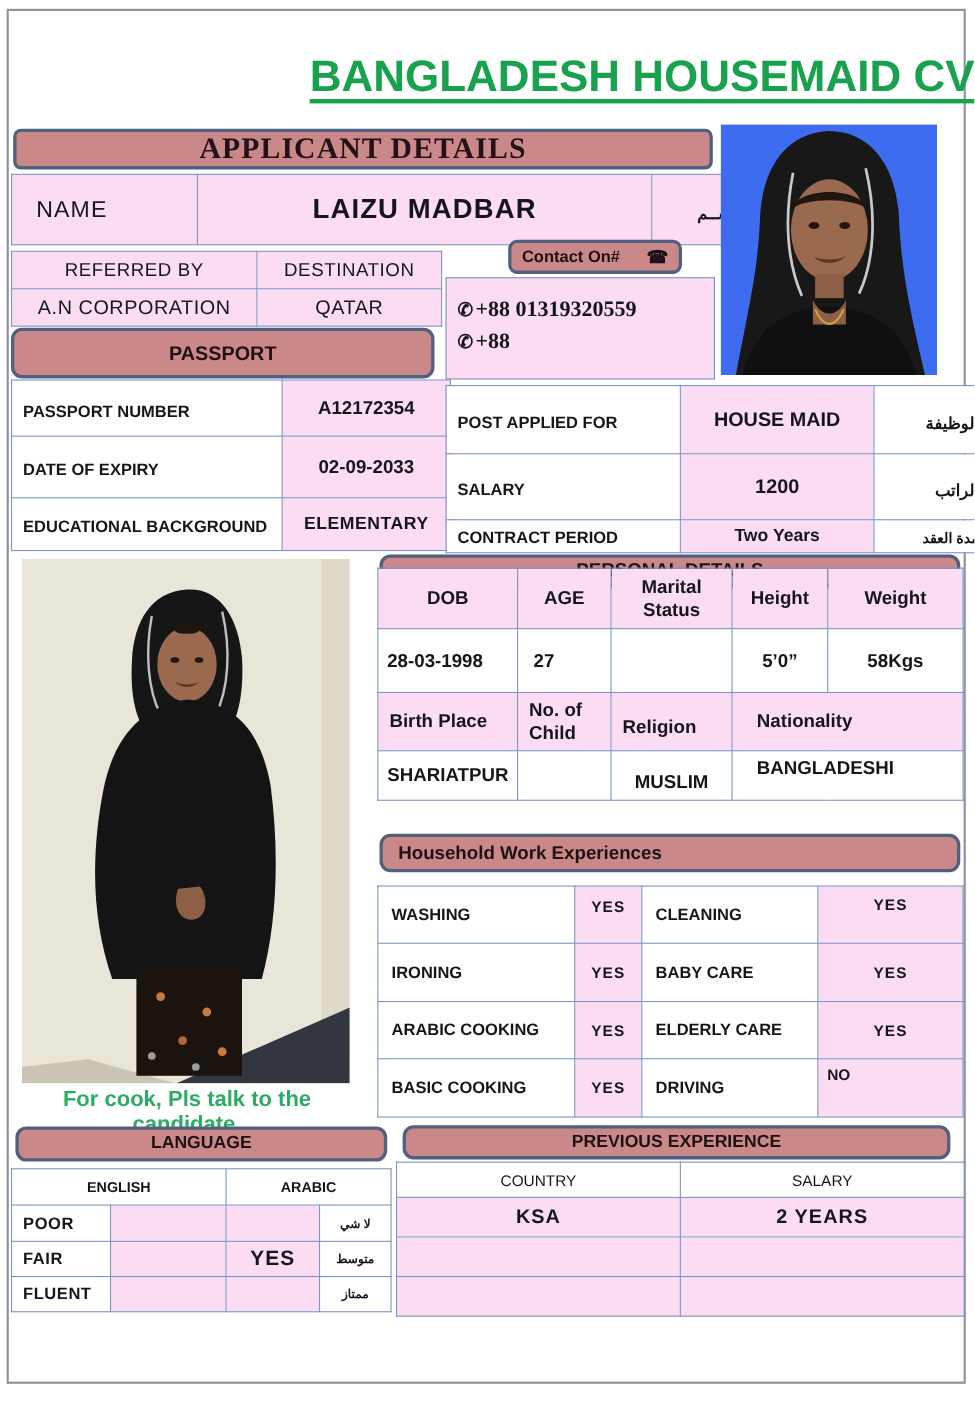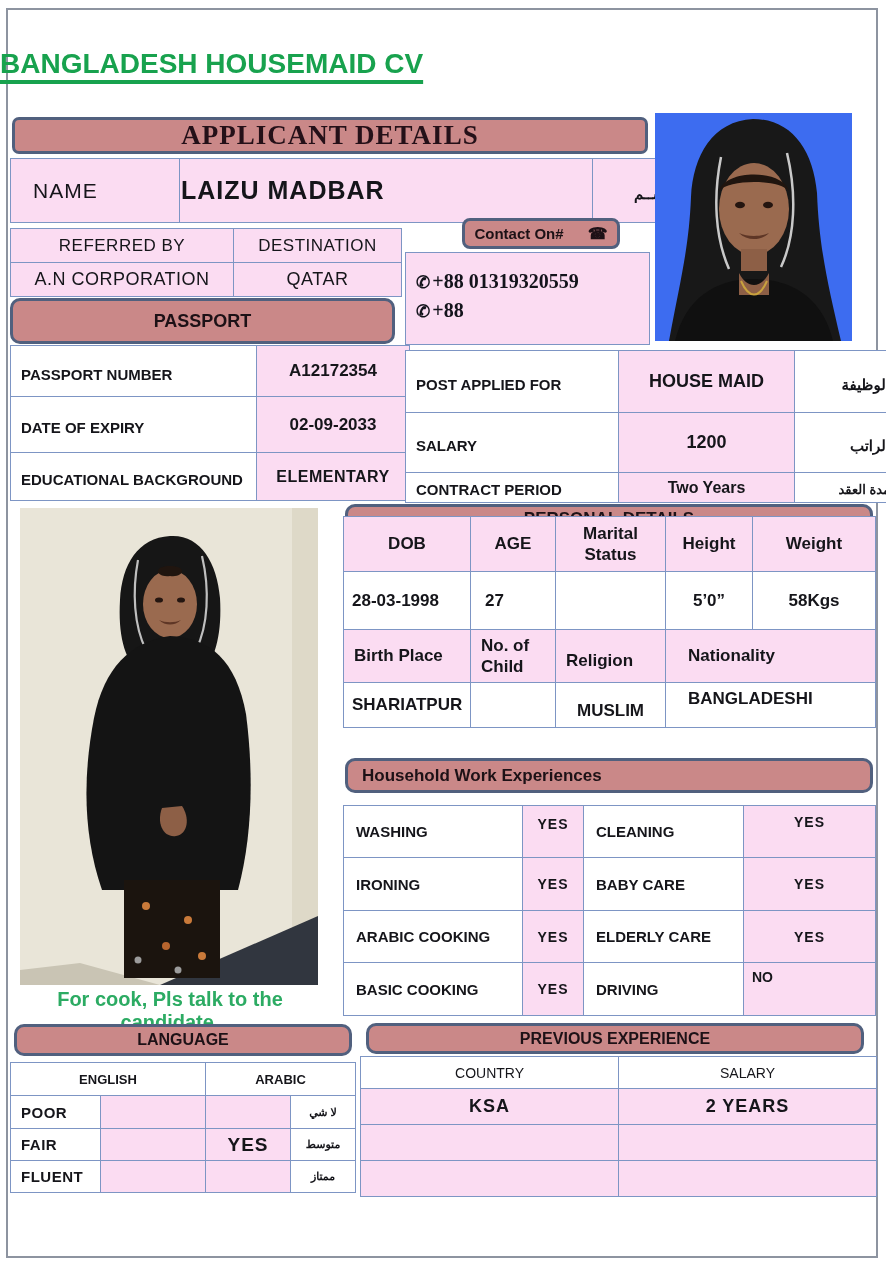--- a/index.html
+++ b/index.html
@@ -1,21 +1,21 @@
 <!DOCTYPE html>
 <html><head>
 <meta charset="utf-8">
 <style>
   html,body{margin:0;padding:0;background:#fff;}
   #page{position:relative;width:886px;height:1280px;background:#ffffff;overflow:hidden;
         font-family:"Liberation Sans",sans-serif;}
   .page-border{position:absolute;left:6px;top:8px;width:868px;height:1246px;
         border:2px solid #8d94a0;pointer-events:none;}
-  .title{position:absolute;left:0;top:48px;width:886px;text-align:left;
-        font-family:"Liberation Sans",sans-serif;font-weight:bold;font-size:28px;
+  .title{position:absolute;left:0;top:48px;width:886px;text-align:right;
+        font-family:"Liberation Sans",sans-serif;font-weight:bold;font-size:40px;
         color:#18a24e;letter-spacing:0px;
         text-decoration:underline;text-decoration-thickness:4px;text-underline-offset:7px;}
   .bar{position:absolute;background:#ca8888;border:3px solid #51607e;border-radius:10px;
         display:flex;align-items:center;justify-content:center;
         font-weight:bold;color:#1d1116;box-sizing:border-box;}
   .applicant-bar{left:12px;top:117px;width:636px;height:37px;border-radius:7px;
         font-family:"Liberation Serif",serif;font-weight:bold;font-size:27px;letter-spacing:1px;color:#241018;}
   .passport-bar{left:10px;top:298px;width:385px;height:46px;font-size:18px;}
   .contact-bar{left:462px;top:218px;width:158px;height:31px;font-size:15px;gap:24px;border-radius:8px;}
   .personal-bar{left:345px;top:504px;width:528px;height:30px;font-size:17px;}
@@ -26,21 +26,21 @@
   .tbl td{border:1.6px solid #7d95c4;font-family:"Liberation Sans",sans-serif;color:#15151a;
         overflow:hidden;vertical-align:middle;}
   .pink{background:#fbdcf2;}
   .white{background:#ffffff;}
   .serif{font-family:"Liberation Serif",serif;}
   .lbl-top{vertical-align:top;padding:6px 0 0 10px;font-weight:bold;font-size:15px;text-align:left;}
   .val-c{text-align:center;font-weight:bold;font-size:17px;}
   .arabic{direction:rtl;font-weight:bold;text-align:right;padding:6px 8px 0 0;vertical-align:top;font-size:15px;}
   .name-label{font-family:"Liberation Serif",serif;font-size:21px;padding-left:22px;letter-spacing:1px;}
   .name-value{font-family:"Liberation Serif",serif;font-weight:bold;font-size:25px;color:#2a4899;
-        text-align:left;letter-spacing:1px;}
+        text-align:center;letter-spacing:1px;}
   .ref-hdr{font-family:"Liberation Serif",serif;font-size:17px;text-align:center;letter-spacing:0.5px;}
   .ref-val{font-family:"Liberation Serif",serif;font-size:18px;text-align:center;letter-spacing:0.5px;}
   .contact-box{position:absolute;left:405px;top:252px;width:245px;height:93px;background:#fbdcf2;
         border:1.6px solid #7d95c4;box-sizing:border-box;padding:14px 0 0 10px;
         font-family:"Liberation Serif",serif;font-weight:bold;font-size:20px;color:#14141c;line-height:1.45;}
   .phone-glyph{font-size:16px;}
   .ph-pre{font-size:17px;margin-right:2px;}
   .per-hdr{font-weight:bold;font-size:17px;text-align:center;line-height:1.25;}
   .per-val{font-weight:bold;font-size:17px;}
   .work-lbl{font-weight:bold;font-size:15px;padding-left:12px;text-align:left;}

